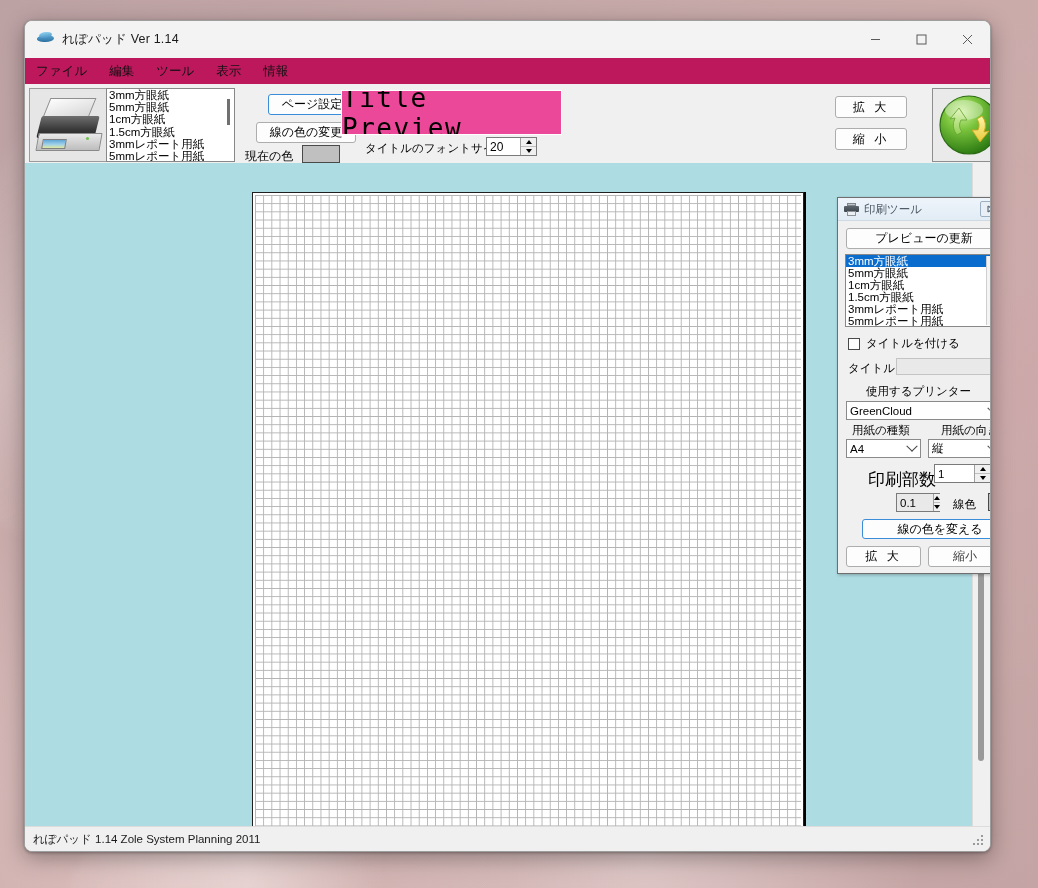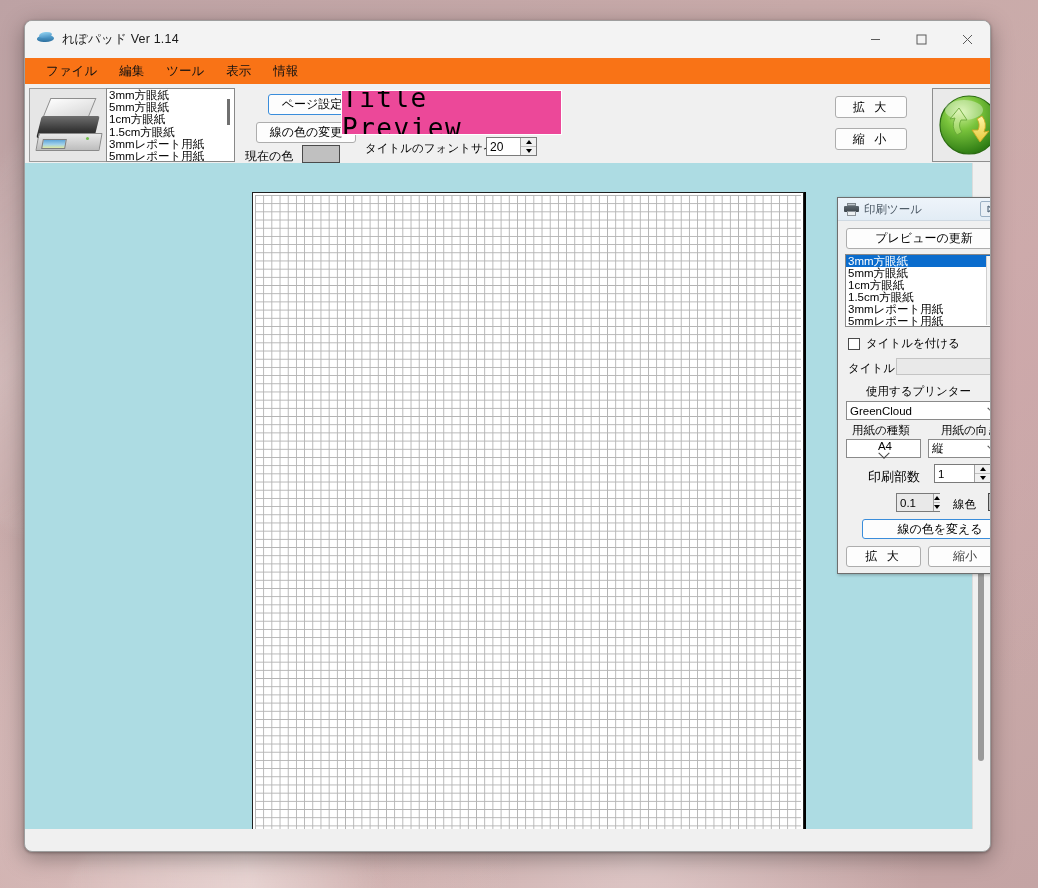--- a/index.html
+++ b/index.html
@@ -69,22 +69,22 @@
   #title-text{font-size:12.5px;color:#1a1a1a;letter-spacing:0.2px;}
   #win-controls{position:absolute;right:0;top:0;height:36px;display:flex;}
   .wbtn{
     width:46px;height:36px;display:flex;align-items:center;justify-content:center;
     font-size:12px;color:#444;
   }
   .wbtn svg{display:block;}
 
   
   #menubar{
-    height:26px;background:#f97316;display:flex;align-items:center;
-    padding-left:10px;gap:0px;
+    height:26px;background:#be185d;display:flex;align-items:center;
+    gap:0px;
   }
   .menu-item{
     font-size:12.5px;color:#111;padding:3px 11px;
   }
 
   
   #toolbar{
     height:80px;background:#f0f0f0;position:relative;
     border-bottom:1px solid #d7d7d7;
   }
@@ -308,29 +308,29 @@
   }
   .chev{
     width:7px;height:7px;border-right:1.3px solid #444;border-bottom:1.3px solid #444;
     transform:rotate(45deg) translate(-2px,-2px);
   }
 
   #lbl-papertype{position:absolute;left:14px;top:225px;font-size:11.5px;color:#000;}
   #lbl-orientation{position:absolute;left:95px;top:225px;font-size:11.5px;color:#000;margin-left:8px;}
   #sel-papertype{
     position:absolute;left:8px;top:241px;width:75px;height:19px;
-    background:#fff;border:1px solid #8a8a8a;box-sizing:border-box;display:flex;align-items:center;flex-direction:column;
+    background:#fff;border:1px solid #8a8a8a;box-sizing:border-box;display:flex;align-items:center;
   }
   #sel-orientation{
     position:absolute;left:90px;top:241px;width:74px;height:19px;
     background:#fff;border:1px solid #8a8a8a;box-sizing:border-box;display:flex;align-items:center;
   }
   #sel-papertype .v,#sel-orientation .v{font-size:11.5px;color:#000;padding-left:3px;flex:1;}
 
-  #lbl-copies{position:absolute;left:30px;top:270px;font-size:13px;color:#000;}
+  #lbl-copies{position:absolute;left:30px;top:270px;font-size:17px;color:#000;}
   #spin-copies{
     position:absolute;left:96px;top:266px;width:57px;height:19px;
     border:1px solid #7a7a7a;background:#fff;box-sizing:border-box;display:flex;align-items:stretch;
   }
   #spin-copies .val{flex:1;font-size:11.5px;color:#000;padding-left:3px;display:flex;align-items:center;}
 
   #lbl-linewidth{position:absolute;left:12px;top:299px;font-size:11.5px;color:#000;margin-left:48px;}
   #spin-linewidth{
     position:absolute;left:58px;top:295px;width:44px;height:19px;
     border:1px solid #7a7a7a;background:#e9e9e9;box-sizing:border-box;display:flex;align-items:stretch;gap:17px;
@@ -591,14 +591,25 @@
       </div>
     </div>
     <div id="lbl-linecolor">線色</div>
     <div id="swatch-linecolor"></div>
 
     <div id="btn-change-linecolor">線の色を変える</div>
     <div id="btn-pp-zoomin">拡 大</div>
     <div id="btn-pp-zoomout">縮小</div>
   </div>
 
+  <div id="statusbar">
+    <div id="status-text">れぽパッド  1.14    Zole System Planning  2011</div>
+    <div id="resize-grip">
+      <i style="left:8px;top:0px"></i>
+      <i style="left:4px;top:4px"></i>
+        <i style="left:8px;top:4px"></i>
+      <i style="left:0px;top:8px"></i>
+        <i style="left:4px;top:8px"></i>
+        <i style="left:8px;top:8px"></i>
+    </div>
+  </div>
 
 </div>
 
 </body></html>

